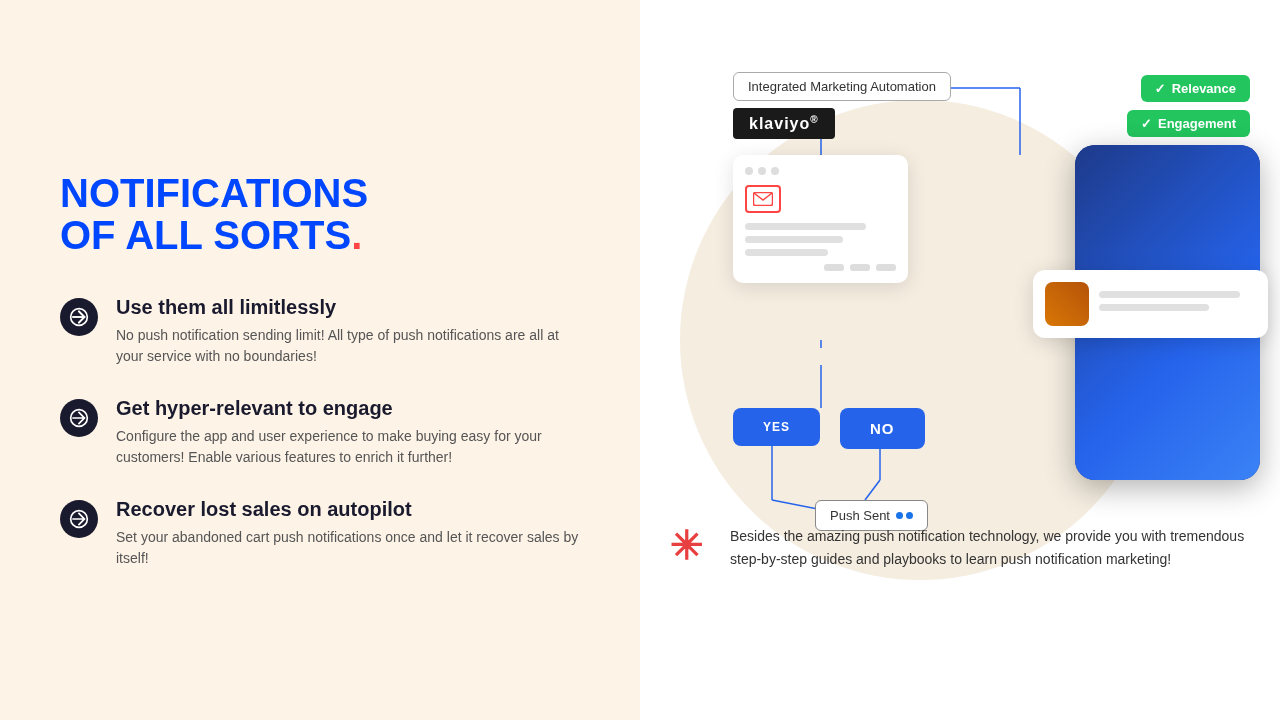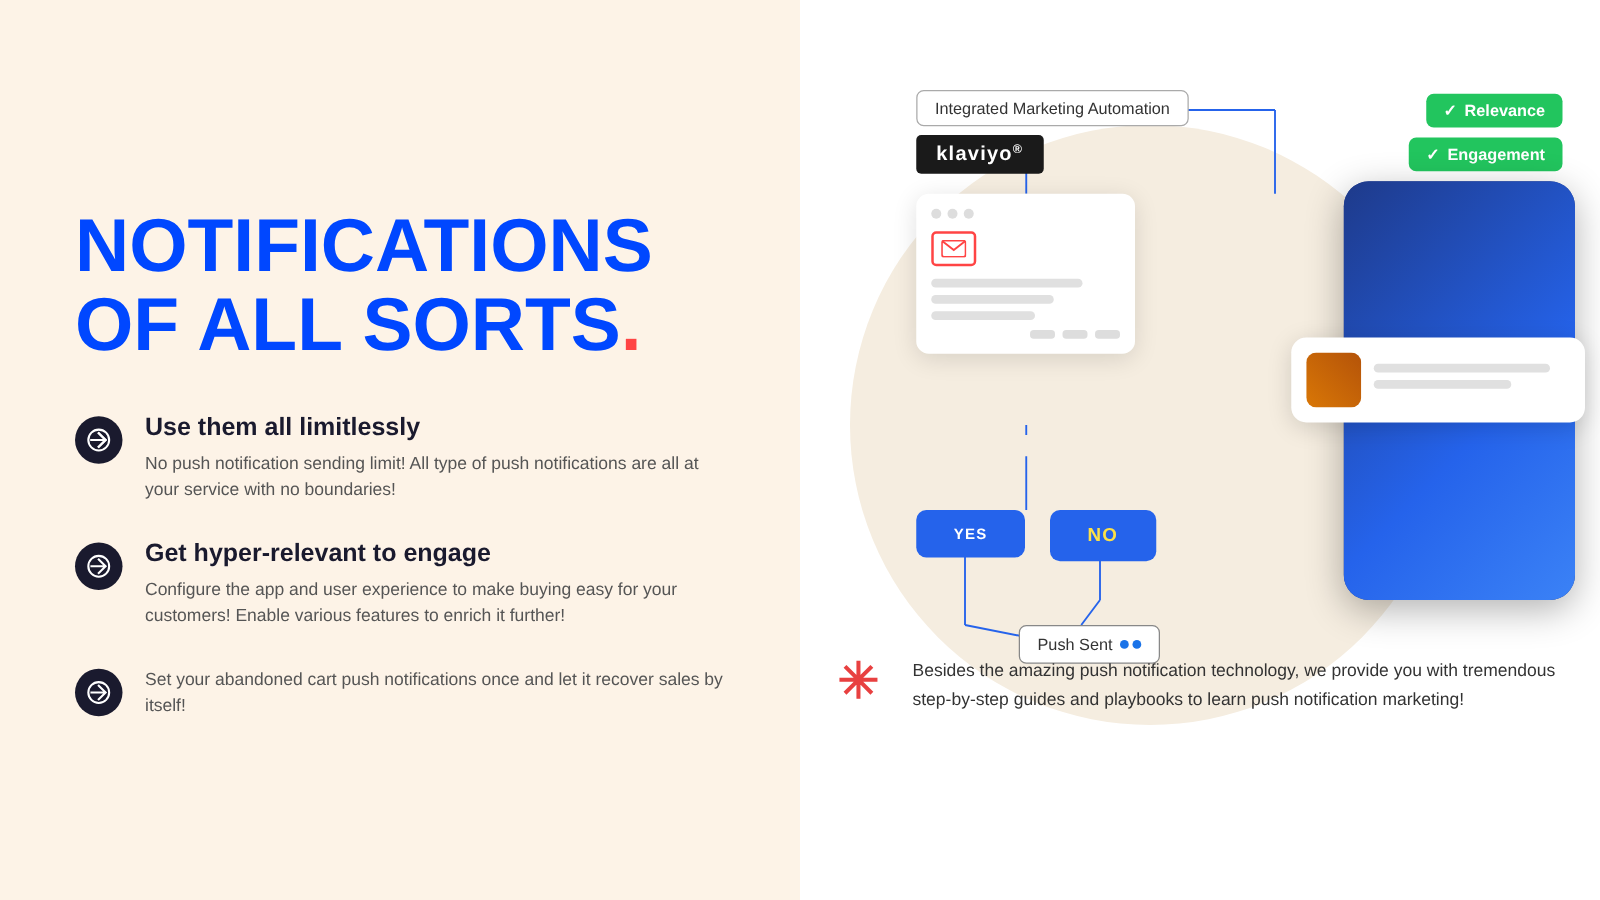--- a/index.html
+++ b/index.html
@@ -16,21 +16,21 @@
       width: 640px;
       height: 720px;
       background-color: #fdf3e7;
       padding: 60px 60px 40px 60px;
       display: flex;
       flex-direction: column;
       justify-content: center;
     }
 
     .main-title {
-      font-size: 60px;
+      font-size: 40px;
       font-weight: 900;
       color: #0047FF;
       line-height: 1.05;
       text-transform: uppercase;
       margin-bottom: 40px;
     }
 
     .main-title .dot {
       color: #FF4444;
     }
@@ -256,21 +256,21 @@
       font-weight: 700;
       letter-spacing: 1px;
       cursor: pointer;
     }
 
     .no-btn {
       position: absolute;
       top: 408px;
       left: 200px;
       background: #2563eb;
-      color: #fde047;
+      color: #ffffff;
       border: none;
       border-radius: 8px;
       padding: 12px 30px;
       font-size: 15px;
       font-weight: 700;
       letter-spacing: 1px;
       cursor: pointer;
     }
 
     
@@ -458,20 +458,21 @@
     </div>
 
     <div class="feature-item">
       <div class="feature-icon">
         <svg viewBox="0 0 24 24" xmlns="http://www.w3.org/2000/svg">
           <path d="M12 4l-1.41 1.41L16.17 11H4v2h12.17l-5.58 5.59L12 20l8-8z" fill="white"></path>
           <circle cx="12" cy="12" r="10" fill="none" stroke="white" stroke-width="2"></circle>
         </svg>
       </div>
       <div class="feature-text">
+        <h3>Recover lost sales on autopilot</h3>
         <p>Set your abandoned cart push notifications once and let it recover sales by itself!</p>
       </div>
     </div>
   </div>
 </div>
 
 <div class="right-panel">
 
   <div class="bg-circle"></div>
 

